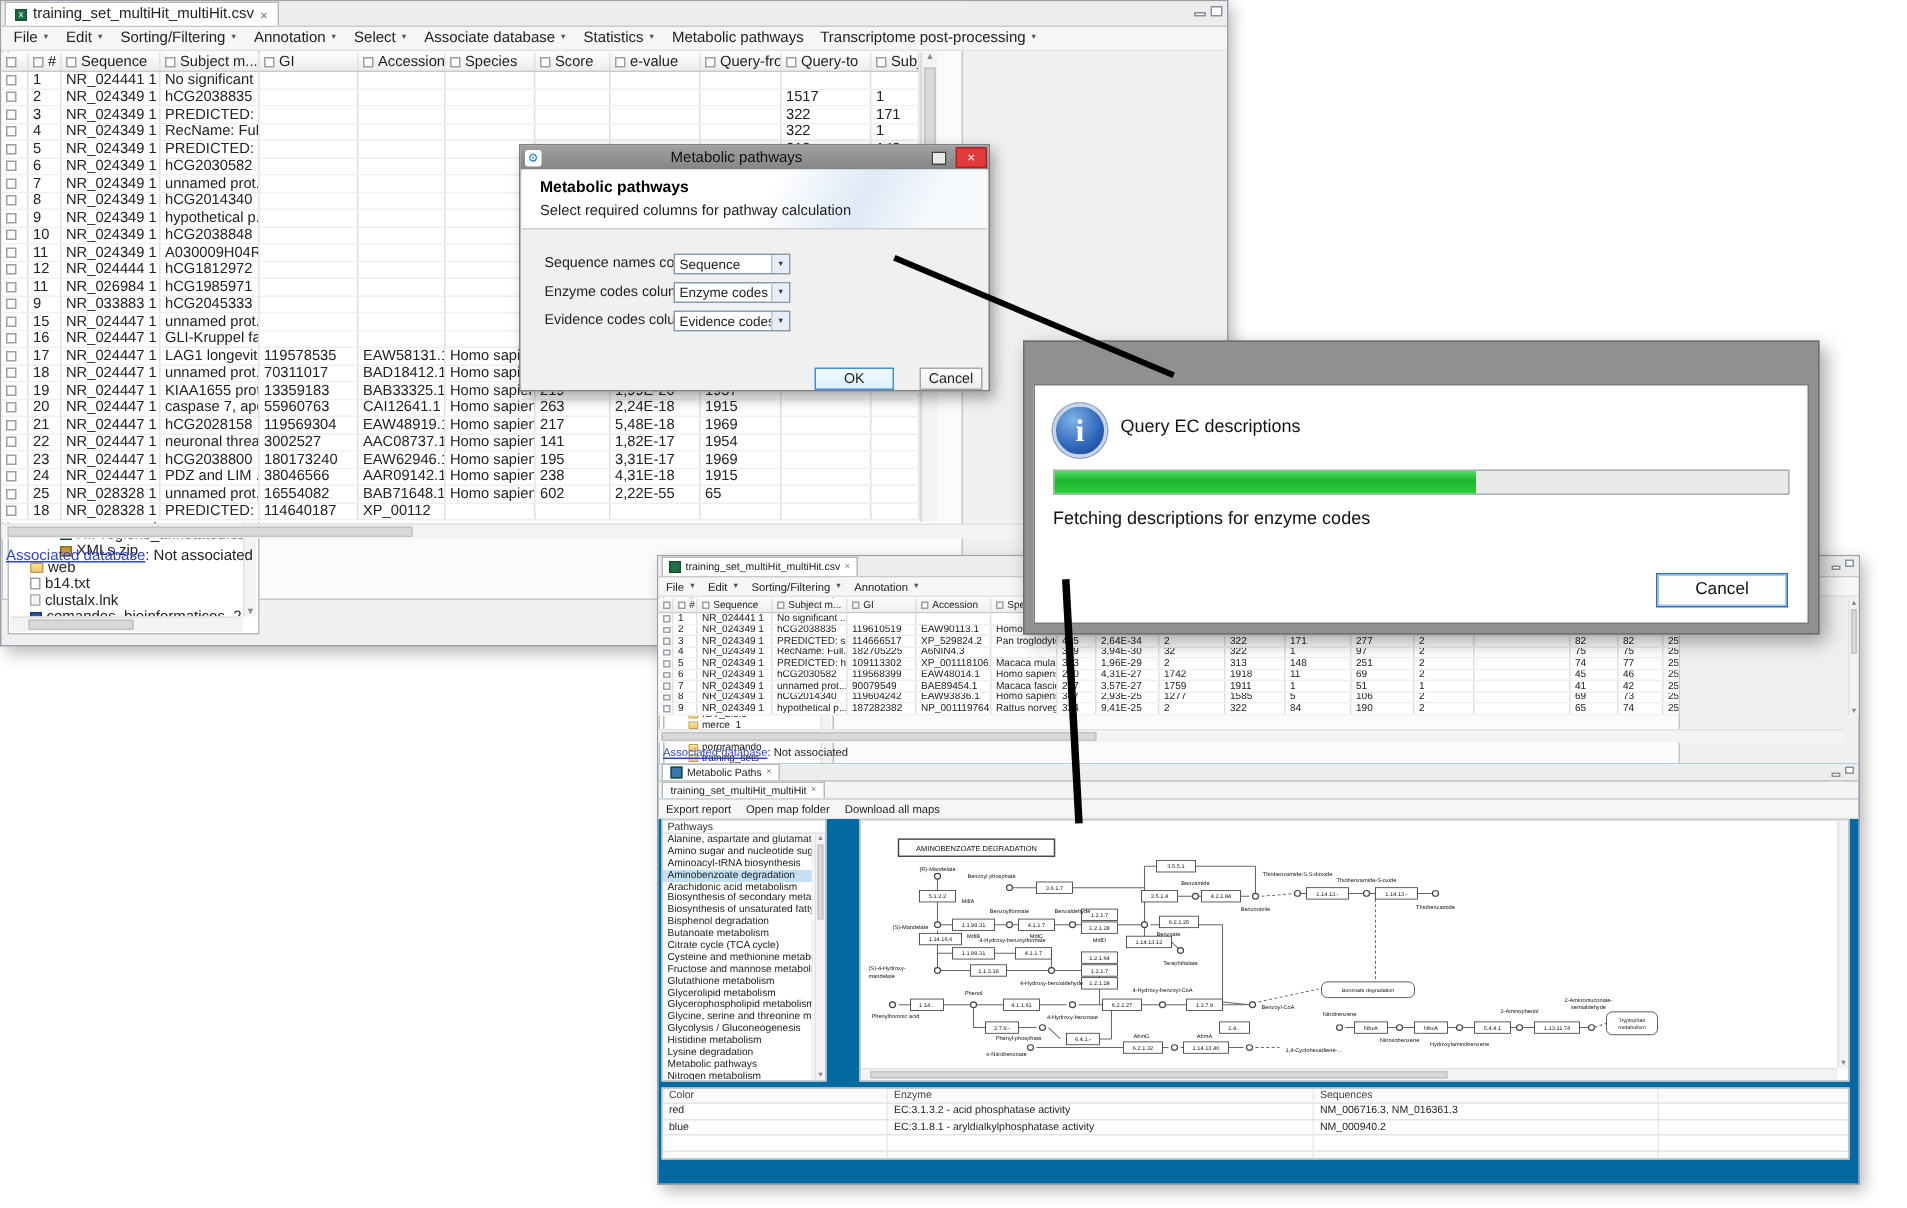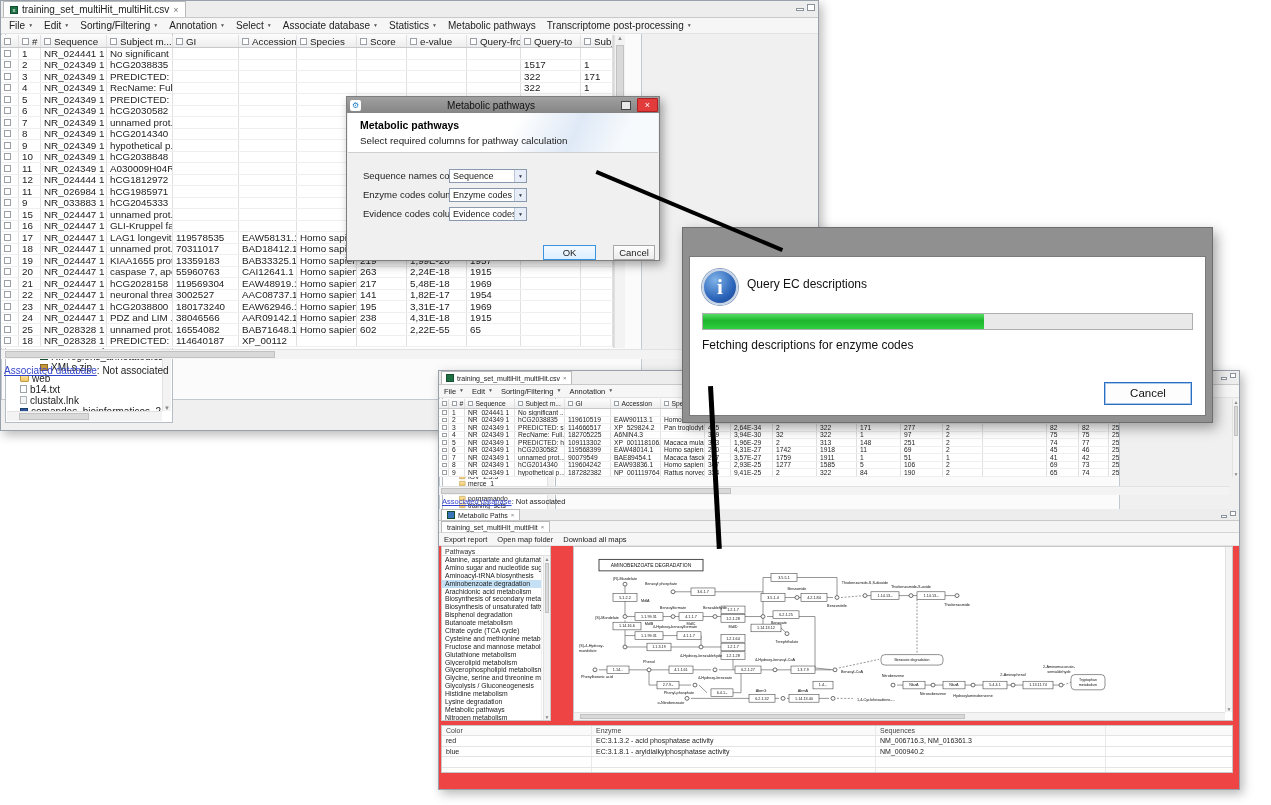--- a/index.html
+++ b/index.html
@@ -82,21 +82,21 @@
   #w2-tree{left:1px;top:12px;right:8px;bottom:9px;}
   #w2-editor{left:119px;top:14px;width:681px;height:404px;background:#fbfbfb;border:1px solid #c3c9d0;}
   .tabbar2{position:absolute;left:0;top:0;right:0;height:14px;background:#ededed;border-bottom:1px solid #c9c9c9;}
   .tabbar2 .etab{font-size:7px;padding:0 4px;gap:3px;}
   #w2-toolbar{top:14px;height:13px;font-size:7.5px;padding:2px 0 0 5px;}
   #w2-toolbar .ti{margin-right:8px;}
   #w2-table{left:0;top:28px;width:680px;height:78px;}
   .hs2{height:9px;}
   .status2{font-size:7.5px;}
   
-  #paths{position:absolute;left:0;right:0;top:138px;bottom:0;background:#ef4444;}
+  #paths{position:absolute;left:0;right:0;top:138px;bottom:0;background:#0369a1;}
   .ptabbar{position:absolute;left:0;right:0;top:0;height:12px;background:#ededed;border-bottom:1px solid #c9c9c9;}
   .ptabbar .etab,.ptab2 .etab{font-size:7px;padding:0 5px;gap:3px;}
   .ptab2{position:absolute;left:0;right:0;top:12px;height:12px;background:#f4f4f4;border-bottom:1px solid #d5d5d5;}
   .ptoolbar{position:absolute;left:0;right:0;top:24px;height:13px;font-size:7.5px;padding:2px 0 0 5px;background:#f6f6f6;border-bottom:1px solid #e3e3e3;white-space:nowrap;}
   .ptoolbar .ti{margin-right:10px;}
   #plist{position:absolute;left:2px;top:37px;width:110px;height:175px;background:#fff;border:1px solid #c8c8c8;overflow:hidden;}
   .plhead{height:9px;font-size:7px;border-bottom:1px solid #e0e0e0;padding-left:3px;color:#333;line-height:9px;}
   .pitem{height:7.9px;font-size:6.8px;line-height:7.9px;padding-left:3px;white-space:nowrap;overflow:hidden;border-right:1px solid #eee;margin-right:8px;}
   .pitem.sel{background:#c4e0f5;}
   #pmap{position:absolute;left:134px;right:6px;top:37px;height:175px;background:#fff;border:1px solid #c8c8c8;overflow:hidden;}

